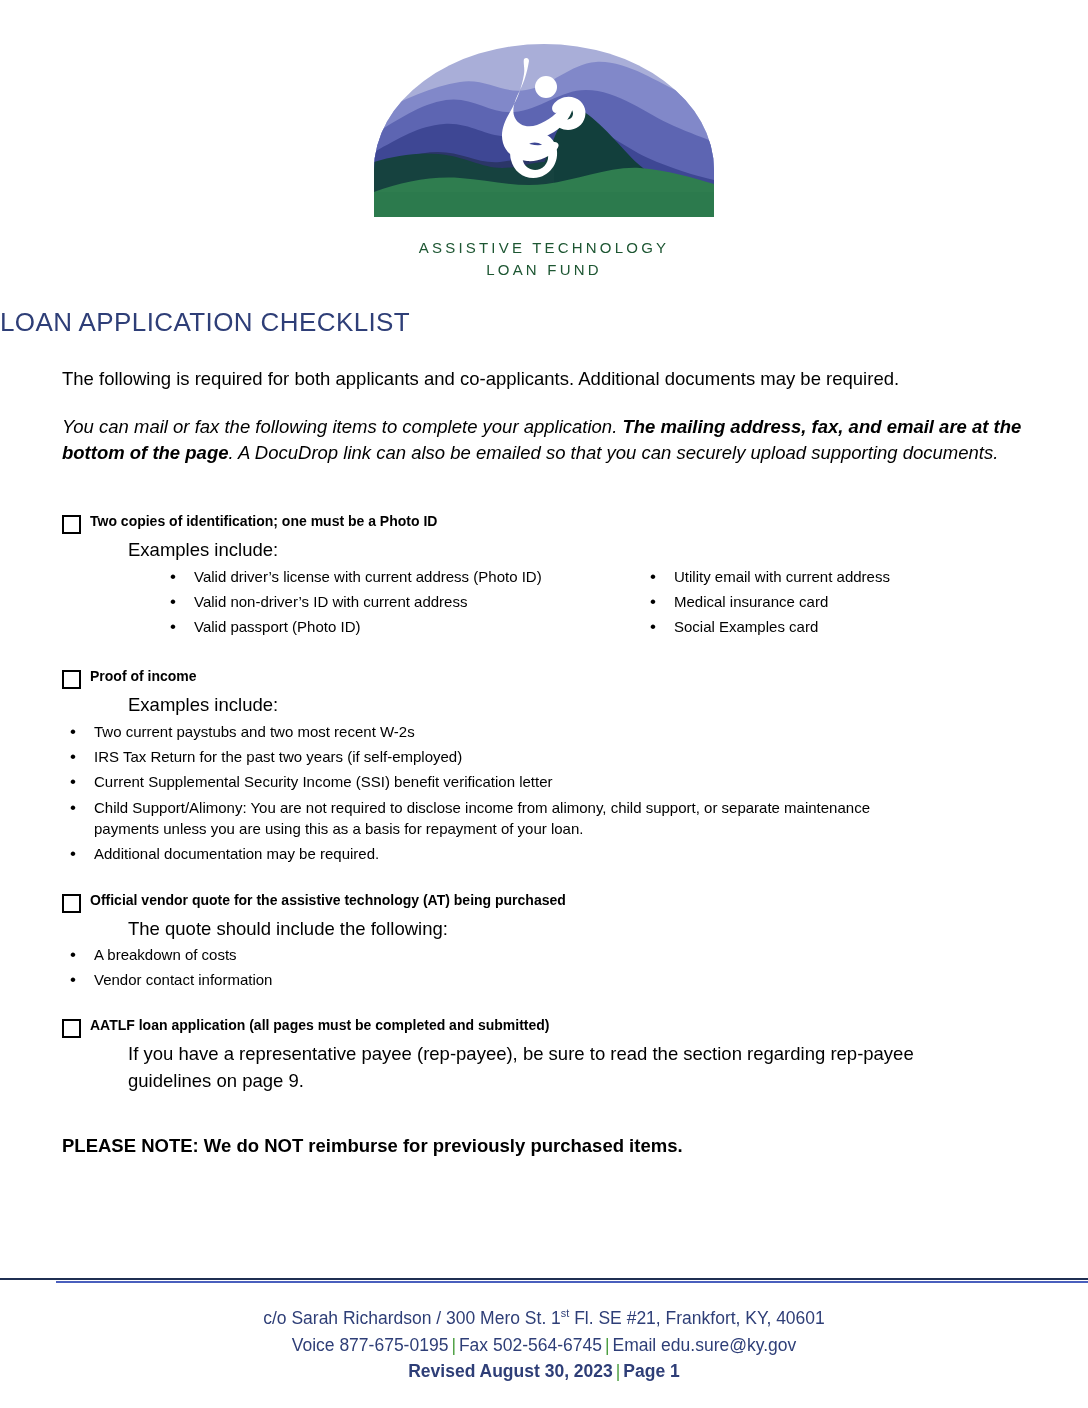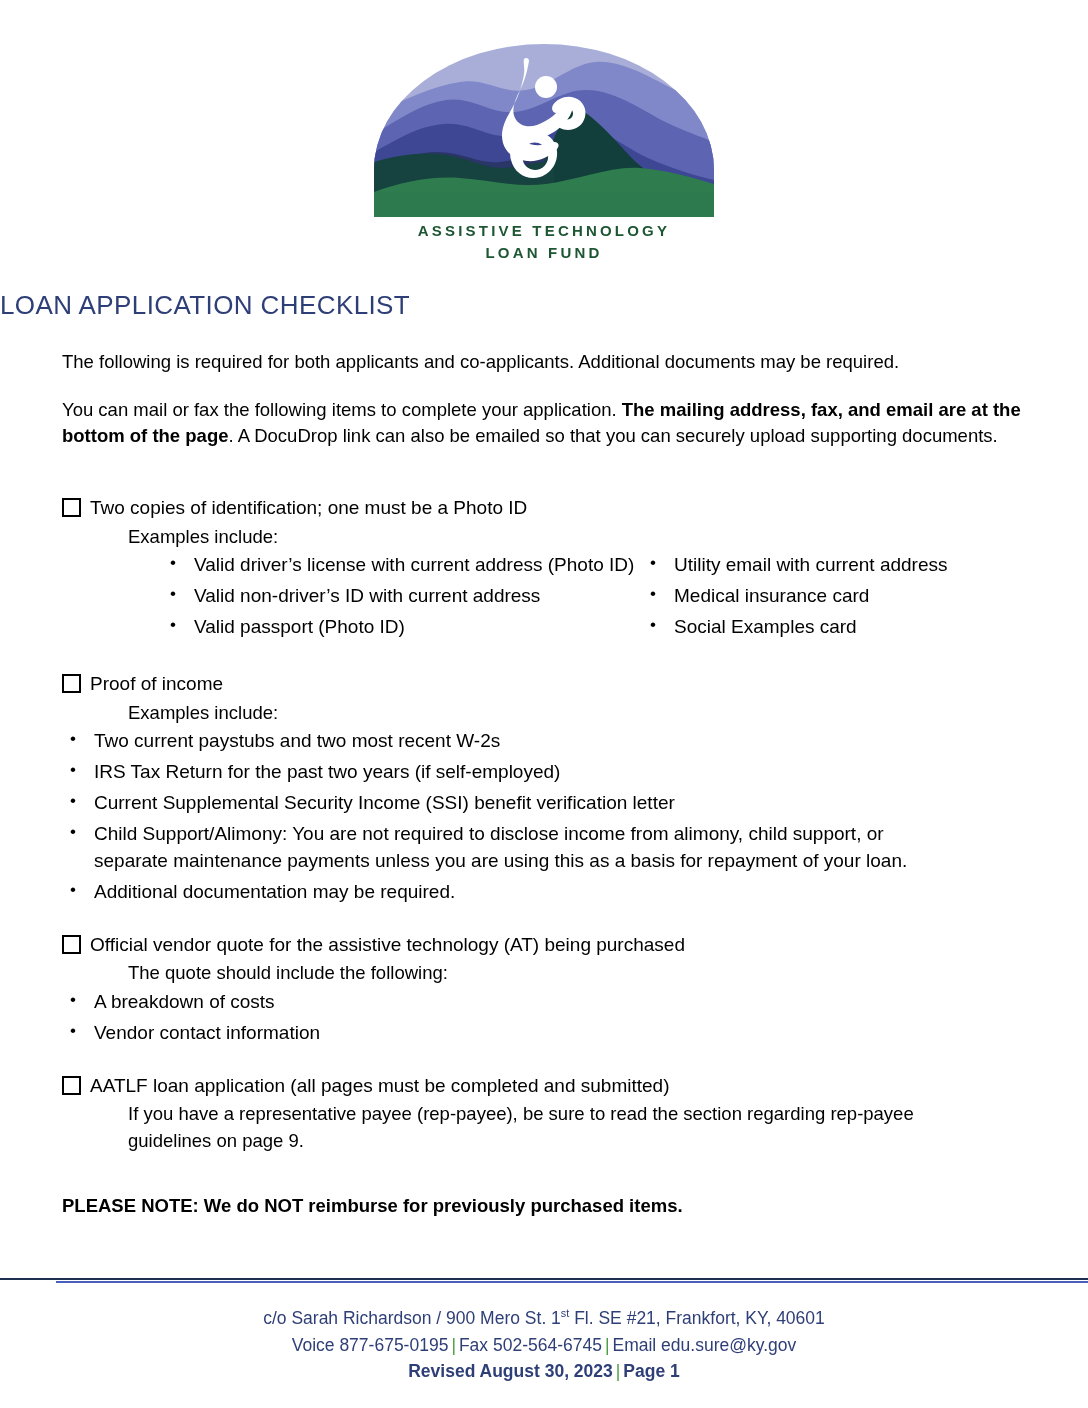--- a/index.html
+++ b/index.html
@@ -22,24 +22,24 @@
     text-align: center;
     padding-top: 42px;
   }
   .logo-mark {
     width: 340px;
     height: 175px;
     margin: 0 auto;
     display: block;
   }
   .logo-wordmark {
-    margin-top: 3px;
+    margin-top: 20px;
     font-family: "Liberation Sans", sans-serif;
     font-size: 15px;
-    font-weight: bold;
+    font-weight: normal;
     letter-spacing: 3.2px;
     color: #1d5632;
     line-height: 1.45;
   }
 
   
   .doc-title {
     text-align: left;
     font-family: "Liberation Sans", sans-serif;
     font-size: 26px;
@@ -54,20 +54,21 @@
     padding: 0 62px;
     margin-top: 28px;
     font-size: 18.5px;
     line-height: 1.42;
   }
   .intro-para {
     margin: 0 0 22px 0;
   }
   .intro-para.second {
     margin-bottom: 10px;
+    font-style: italic;
   }
   .bold { font-weight: bold; }
 
   
   .checklist {
     margin-top: 46px;
   }
   .check-section {
     margin-bottom: 26px;
   }
@@ -79,39 +80,39 @@
   .checkbox {
     flex: 0 0 auto;
     width: 19px;
     height: 19px;
     border: 2px solid #000;
     background: #fff;
     margin-top: 3px;
     box-sizing: border-box;
   }
   .check-title {
-    font-weight: normal;
-    font-size: 19px;
+    font-weight: bold;
+    font-size: 14px;
     line-height: 1.35;
   }
   .sub-lead {
     margin-left: 66px;
     margin-top: 3px;
     font-size: 18.5px;
   }
   ul.bullets {
     list-style: none;
     margin: 2px 0 0 0;
     padding: 0;
   }
   ul.bullets > li {
     position: relative;
     padding-left: 32px;
     margin-bottom: 4px;
-    font-size: 19px;
+    font-size: 15px;
     line-height: 1.42;
   }
   ul.bullets > li:before {
     content: "\2022";
     position: absolute;
     left: 8px;
     top: -1px;
     font-size: 17px;
   }
   .bullets-indent {
@@ -297,17 +298,17 @@
 
   <div class="please-note">PLEASE NOTE: We do NOT reimburse for previously purchased items.</div>
 </div>
 
 <div class="footer-wrap">
   <div class="footer-rule">
     <div class="rule-dark"></div>
     <div class="rule-light"></div>
   </div>
   <div class="footer-text">
-    <div><span>c/o Sarah Richardson / 900 Mero St. 1</span><sup>st</sup><span> Fl. SE #21, Frankfort, KY, 40601</span></div>
+    <div><span>c/o Sarah Richardson / 300 Mero St. 1</span><sup>st</sup><span> Fl. SE #21, Frankfort, KY, 40601</span></div>
     <div><span>Voice 877-675-0195</span><span class="sep">|</span><span>Fax 502-564-6745</span><span class="sep">|</span><span>Email edu.sure@ky.gov</span></div>
     <div class="rev"><span>Revised August 30, 2023</span><span class="sep">|</span><span>Page 1</span></div>
   </div>
 </div>
 
 </body></html>

